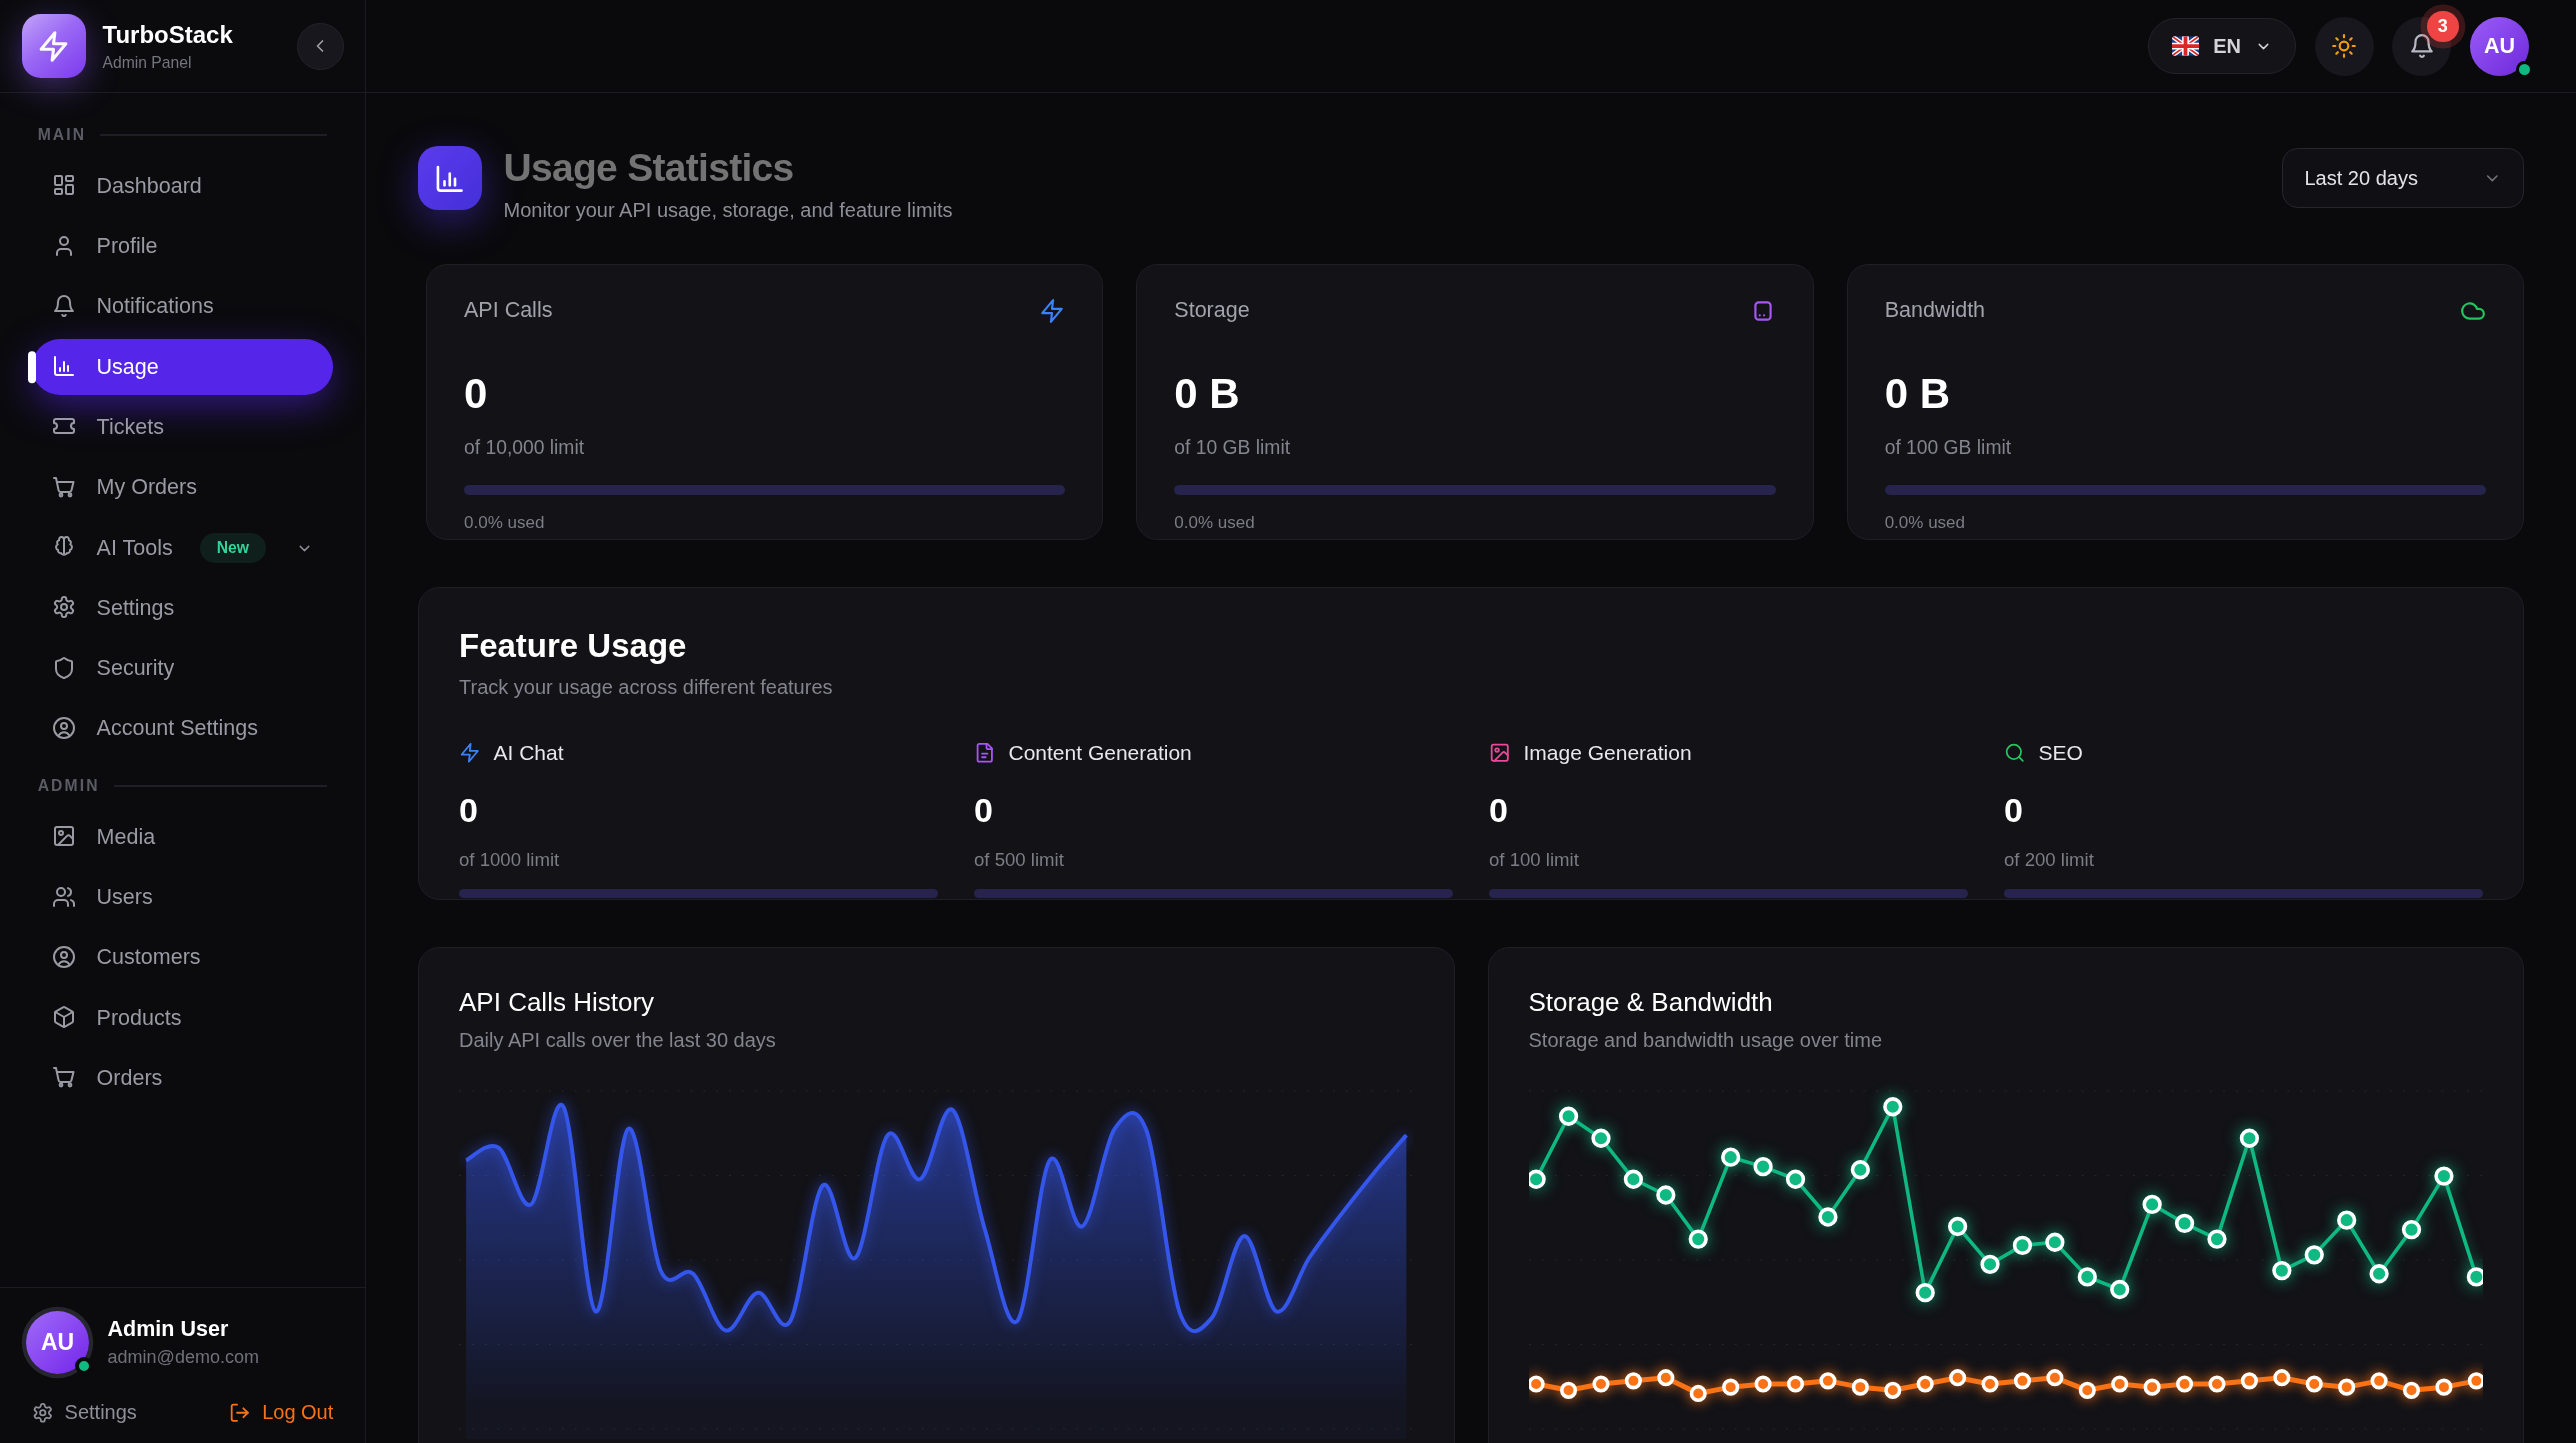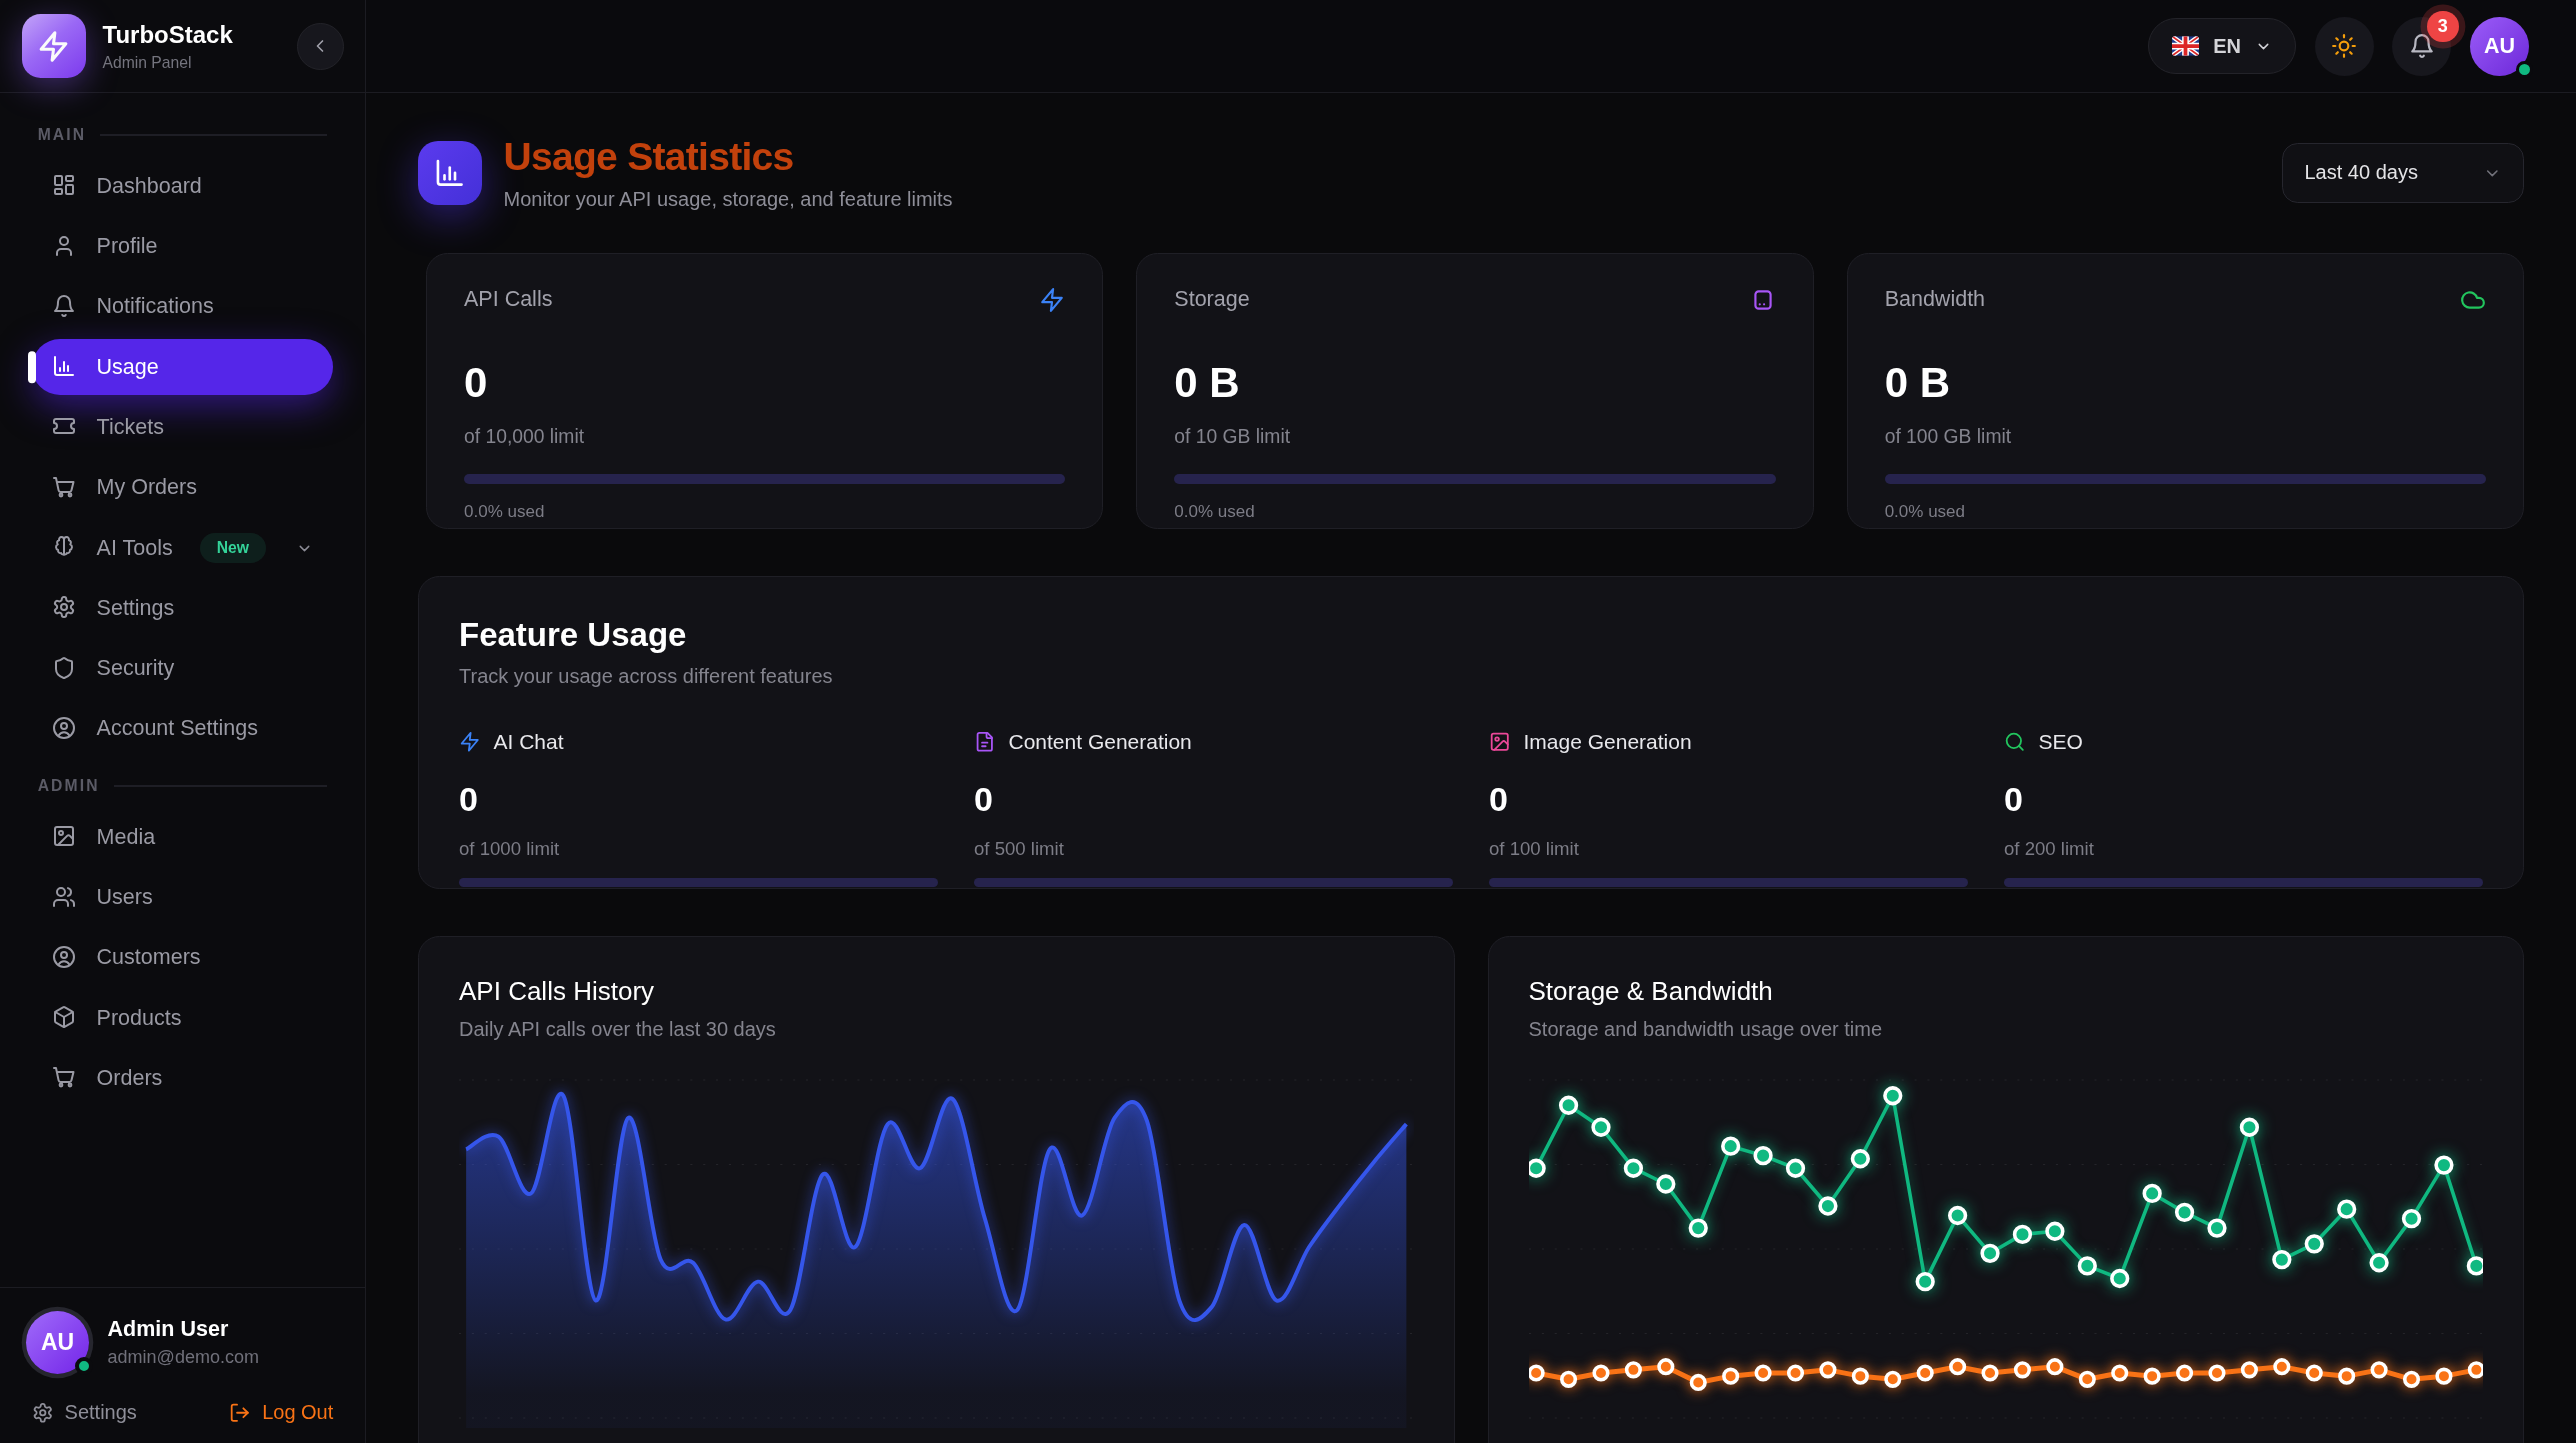--- a/index.html
+++ b/index.html
@@ -112,21 +112,21 @@
 
   .content { flex:1; padding:42px 52px; overflow:hidden; }
   .page-head { display:flex; align-items:center; margin-bottom:42px; }
   .page-icon {
     width:64px; height:64px; border-radius:20px;
     background:linear-gradient(135deg,#5b3bee,#4430d8);
     display:grid; place-items:center; color:#fff;
     box-shadow:0 11.4px 39px rgba(80,50,230,.45);
   }
   .page-titles { margin-left:21.5px; }
-  .page-titles h1 { font-size:39px; font-weight:800; letter-spacing:-0.7px; color:#c2410c; }
+  .page-titles h1 { font-size:39px; font-weight:800; letter-spacing:-0.7px; color:#737373;margin-top:11px; }
   .page-titles p { font-size:20px; color:#8e8e98; margin-top:8.6px; }
   .range-select {
     margin-left:auto; width:242px; height:60px; border-radius:15.7px;
     border:1.4px solid #26262e; background:#101014; cursor:pointer;
     display:flex; align-items:center; justify-content:space-between;
     padding:0 21.5px; font-size:20px; color:#e4e4e7;
   }
   .range-select .chev { color:#71717a; }
 
   
@@ -458,21 +458,21 @@
               <path d="M12 17V8"></path>
               <path d="M16 17v-5"></path>
             </svg>
           </span>
       </div>
       <div class="page-titles">
         <h1>Usage Statistics</h1>
         <p>Monitor your API usage, storage, and feature limits</p>
       </div>
       <div class="range-select">
-        <span>Last 40 days</span>
+        <span>Last 20 days</span>
         <span class="chev" id="range-chev">
             <svg width="18.6" height="18.6" viewBox="0 0 24 24" fill="none" stroke="currentColor" stroke-width="2" stroke-linecap="round" stroke-linejoin="round">
               <path d="m6 9 6 6 6-6"></path>
             </svg>
           </span>
       </div>
     </div>
 
     <div class="stats" id="stats">
         <div class="stat-card">

